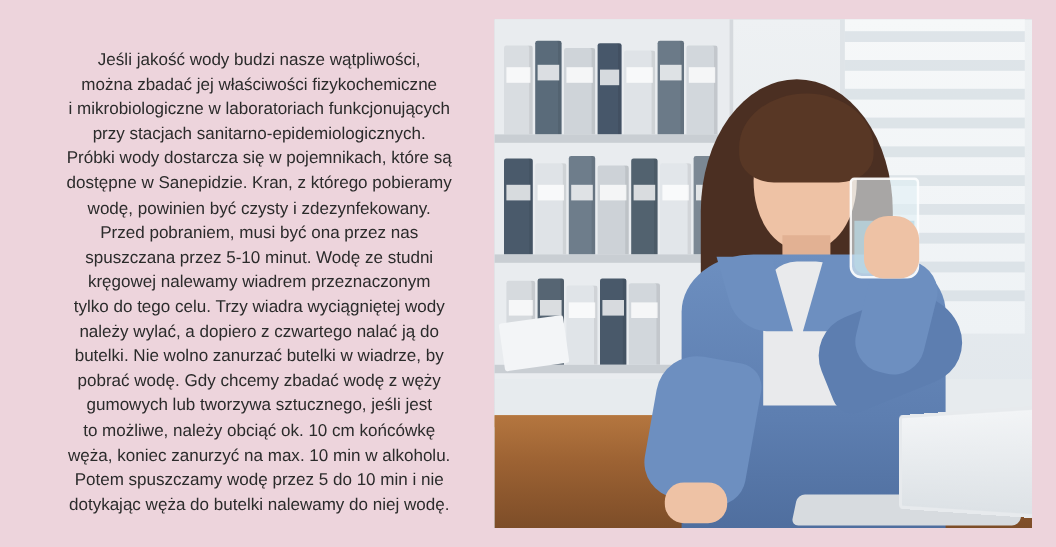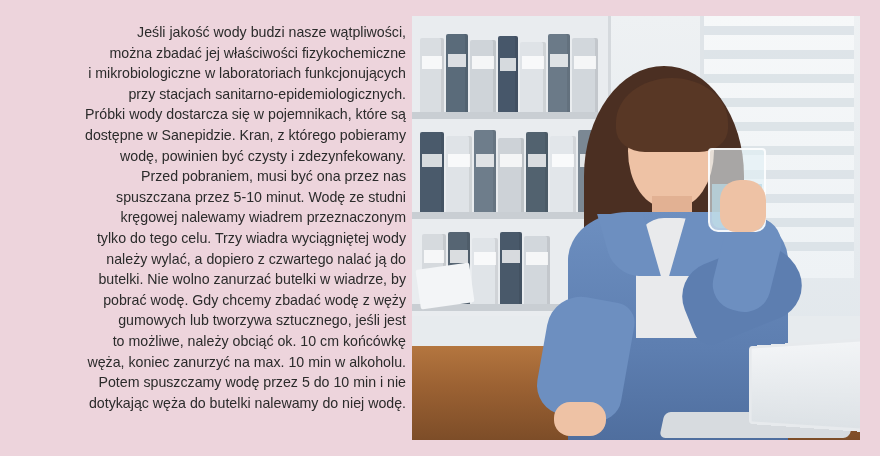--- a/index.html
+++ b/index.html
@@ -31,23 +31,23 @@
     font-weight: bold;
     color: #1f5fa0;
     letter-spacing: 0.2px;
     margin: 0 0 14px 0;
     line-height: 1.1;
   }
   .body-text {
     font-size: 14.2px;
     line-height: 20.6px;
     color: #2b2b2b;
-    margin: 0;
+    margin: 18px;
     white-space: pre-line;
-    text-align: right;
+    text-align: center;
   }
   .photo-frame {
     position: absolute;
     left: 412px;
     top: 16px;
     width: 448px;
     height: 424px;
     overflow: hidden;
     background: #cfd6da;
   }

